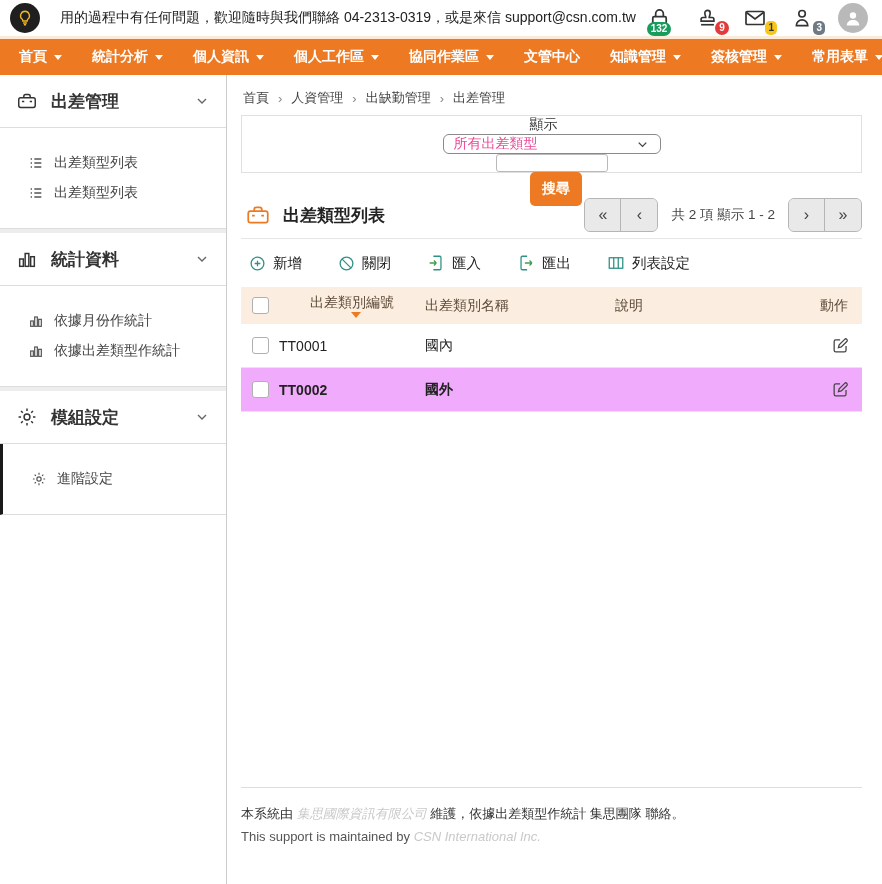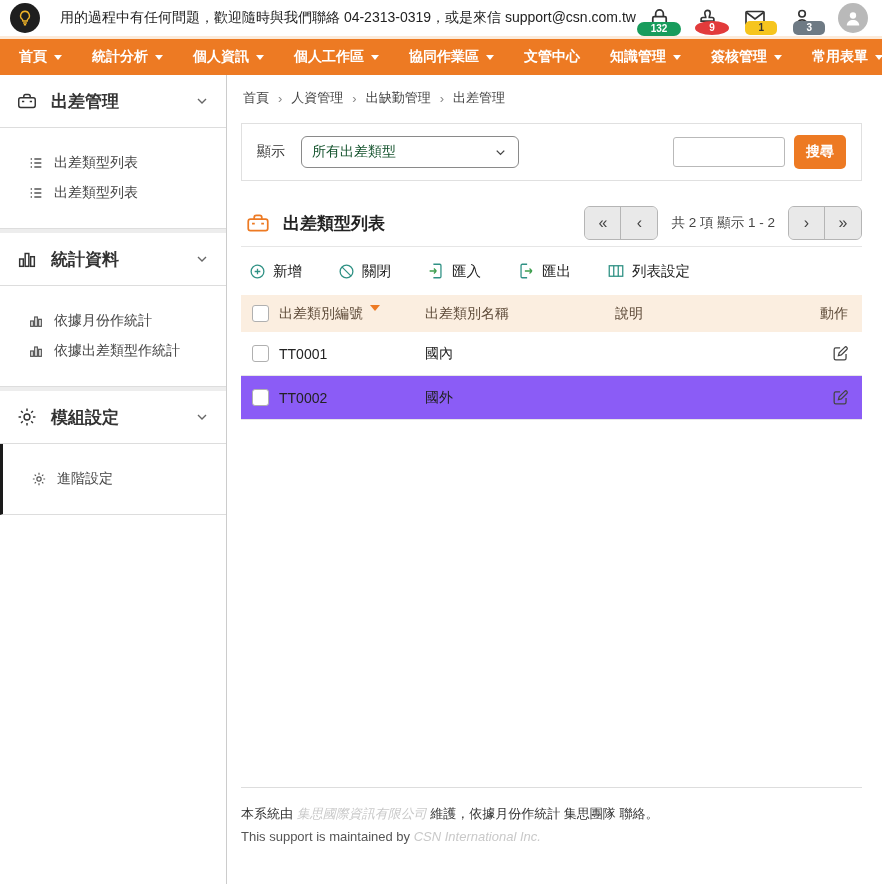--- a/index.html
+++ b/index.html
@@ -11,21 +11,21 @@
 
   
   .topbar{position:absolute;top:0;left:0;right:0;height:36px;background:#fff;
     border-bottom:3px solid #fcead9;display:flex;align-items:center;}
   .logo{width:30px;height:30px;border-radius:50%;background:#1f1f1f;margin-left:10px;
     display:flex;align-items:center;justify-content:center;flex:0 0 auto;cursor:pointer;}
   .topbar-msg{margin-left:20px;font-size:14px;color:#222;white-space:nowrap;overflow:hidden;flex:1;}
   .topbar-icons{display:flex;align-items:center;gap:22px;margin:0 14px 0 10px;flex:0 0 auto;}
   .tb-icon{position:relative;width:26px;height:26px;display:flex;align-items:center;justify-content:center;cursor:pointer;}
   .tb-badge{position:absolute;bottom:-4px;right:-9px;background:#888;color:#fff;
-    font-size:10px;font-weight:bold;padding:2px 13px;border-radius:7px;line-height:1;}
+    font-size:10px;font-weight:bold;padding:2px 3px;border-radius:7px;line-height:1;}
   .b-green{background:var(--badge-green,#189c5c);left:50%;right:auto;transform:translateX(-50%);bottom:-5px;min-width:18px;text-align:center;}
   .b-red{background:var(--badge-red,#e23b3b);border-radius:50%;min-width:8px;text-align:center;}
   .b-yellow{background:var(--badge-yellow,#f6c51e);color:#333;border-radius:5px;}
   .b-gray{background:var(--badge-gray,#6e7a84);border-radius:5px;}
   .avatar{width:30px;height:30px;border-radius:50%;background:#b9b9b9;display:flex;align-items:center;justify-content:center;cursor:pointer;}
 
   
   .mainnav{position:absolute;top:39px;left:0;right:0;height:36px;background:var(--accent,#ed7a23);
     display:flex;align-items:center;padding:0 4px;}
   .nav-item{color:#fff;font-weight:bold;font-size:14px;padding:0 15px;height:100%;
@@ -44,24 +44,24 @@
   .side-gap{height:4px;background:#ededed;}
   .accent-left{border-left:3px solid #1a1a1a;}
 
   
   .main{position:absolute;left:228px;top:75px;right:0;bottom:0;background:#fff;
     padding:0 20px 0 13px;box-sizing:border-box;}
   .breadcrumb{margin:14px 0 0 2px;font-size:13px;color:#444;display:flex;align-items:center;gap:9px;}
   .bc-item{cursor:pointer;}
   .bc-sep{color:#888;font-size:13px;}
 
-  .filter-panel{margin-top:16px;border:1px solid #e0e0e0;height:56px;display:flex;align-items:center;padding:0 15px;}
+  .filter-panel{margin-top:8px;border:1px solid #e0e0e0;height:56px;display:flex;align-items:center;padding:0 15px;flex-direction:column;}
   .filter-label{font-size:14px;color:#333;margin-right:16px;}
   .select-box{width:218px;height:32px;border:1px solid #8a8a8a;border-radius:6px;background:#fff;
-    display:flex;align-items:center;justify-content:space-between;padding:0 10px;font-size:14px;color:#14532d;cursor:pointer;box-sizing:border-box;}
+    display:flex;align-items:center;justify-content:space-between;padding:0 10px;font-size:14px;color:#ec4899;cursor:pointer;box-sizing:border-box;}
   .filter-spacer{flex:1;}
   .search-input{width:112px;height:30px;border:1px solid #b9b9b9;border-radius:3px;font-size:14px;padding:0 6px;box-sizing:border-box;outline:none;}
   .search-btn{margin-left:9px;background:var(--accent,#ed7a23);color:#fff;border:none;border-radius:5px;
     font-weight:bold;font-size:14px;padding:8px 12px;cursor:pointer;font-family:inherit;}
 
   .title-row{margin-top:19px;height:46px;display:flex;align-items:center;border-bottom:1px solid #e6e6e6;}
   .title-icon{color:var(--accent,#ed7a23);display:flex;margin:0 12px 0 4px;}
   .list-title{font-size:17px;font-weight:bold;color:#222;}
   .pg-wrap{margin-left:auto;display:flex;align-items:center;gap:13px;}
   .pg-group{display:flex;border:1px solid #b5b5b5;border-radius:6px;overflow:hidden;background:#e9e9e9;}
@@ -71,24 +71,24 @@
   .pg-summary{font-size:13.5px;color:#444;}
 
   .toolbar{display:flex;align-items:center;gap:36px;height:48px;padding-left:8px;}
   .tool{display:flex;align-items:center;gap:7px;font-size:14.5px;color:#222;cursor:pointer;}
   .tool .ic{display:flex;color:var(--icon-teal,#2f9184);}
 
   .table{width:100%;}
   .thead,.trow{display:grid;grid-template-columns:38px 146px 190px 1fr 58px;align-items:center;}
   .thead{background:#fbeee0;height:37px;font-size:14px;color:#5d4a38;}
   .trow{height:43px;border-bottom:1px solid #e6e6e6;font-size:14px;color:#222;background:#fff;}
-  .trow.alt{background:#8b5cf6;}
+  .trow.alt{background:#f0abfc;font-weight:bold;}
   .cell-check{display:flex;justify-content:center;}
   .checkbox{width:15px;height:15px;border:1px solid #b0b0b0;border-radius:3px;background:#fff;display:inline-block;cursor:pointer;}
-  .th-code{display:flex;align-items:flex-start;cursor:pointer;}
+  .th-code{display:flex;align-items:center;cursor:pointer;flex-direction:column;}
   .sort-desc{width:0;height:0;border-left:5px solid transparent;border-right:5px solid transparent;
     border-top:6px solid var(--accent,#ed7a23);margin-left:7px;display:inline-block;}
   .cell-action{display:flex;justify-content:flex-end;padding-right:12px;}
   .th.cell-action{padding-right:14px;}
   .edit-btn{background:none;border:none;padding:0;cursor:pointer;color:#444;display:flex;}
 
   .footer{position:absolute;left:13px;right:20px;bottom:40px;border-top:1px solid #ddd;padding-top:17px;font-size:13px;color:#333;}
   .footer .en{margin-top:6px;color:#555;}
   .muted{color:#c9c9c9;font-style:italic;}
   svg{display:block;}
@@ -440,21 +440,21 @@
                 <path d="M17.3 4.2a1.9 1.9 0 0 1 2.7 2.7L13 13.8l-3.6 1 .9-3.6z"></path>
               </svg>
             </span>
           </button>
         </div>
       </div>
     </div>
 
     <div class="footer">
       <div class="zh">
-        <span>本系統由 </span><span class="muted">集思國際資訊有限公司</span><span> 維護，依據月份作統計 </span><span>集思團隊</span><span> 聯絡。</span>
+        <span>本系統由 </span><span class="muted">集思國際資訊有限公司</span><span> 維護，依據出差類型作統計 </span><span>集思團隊</span><span> 聯絡。</span>
       </div>
       <div class="en">
         <span>This support is maintained by </span><span class="muted">CSN International Inc.</span>
       </div>
     </div>
 
   </main>
 </div>
 
 </body></html>

